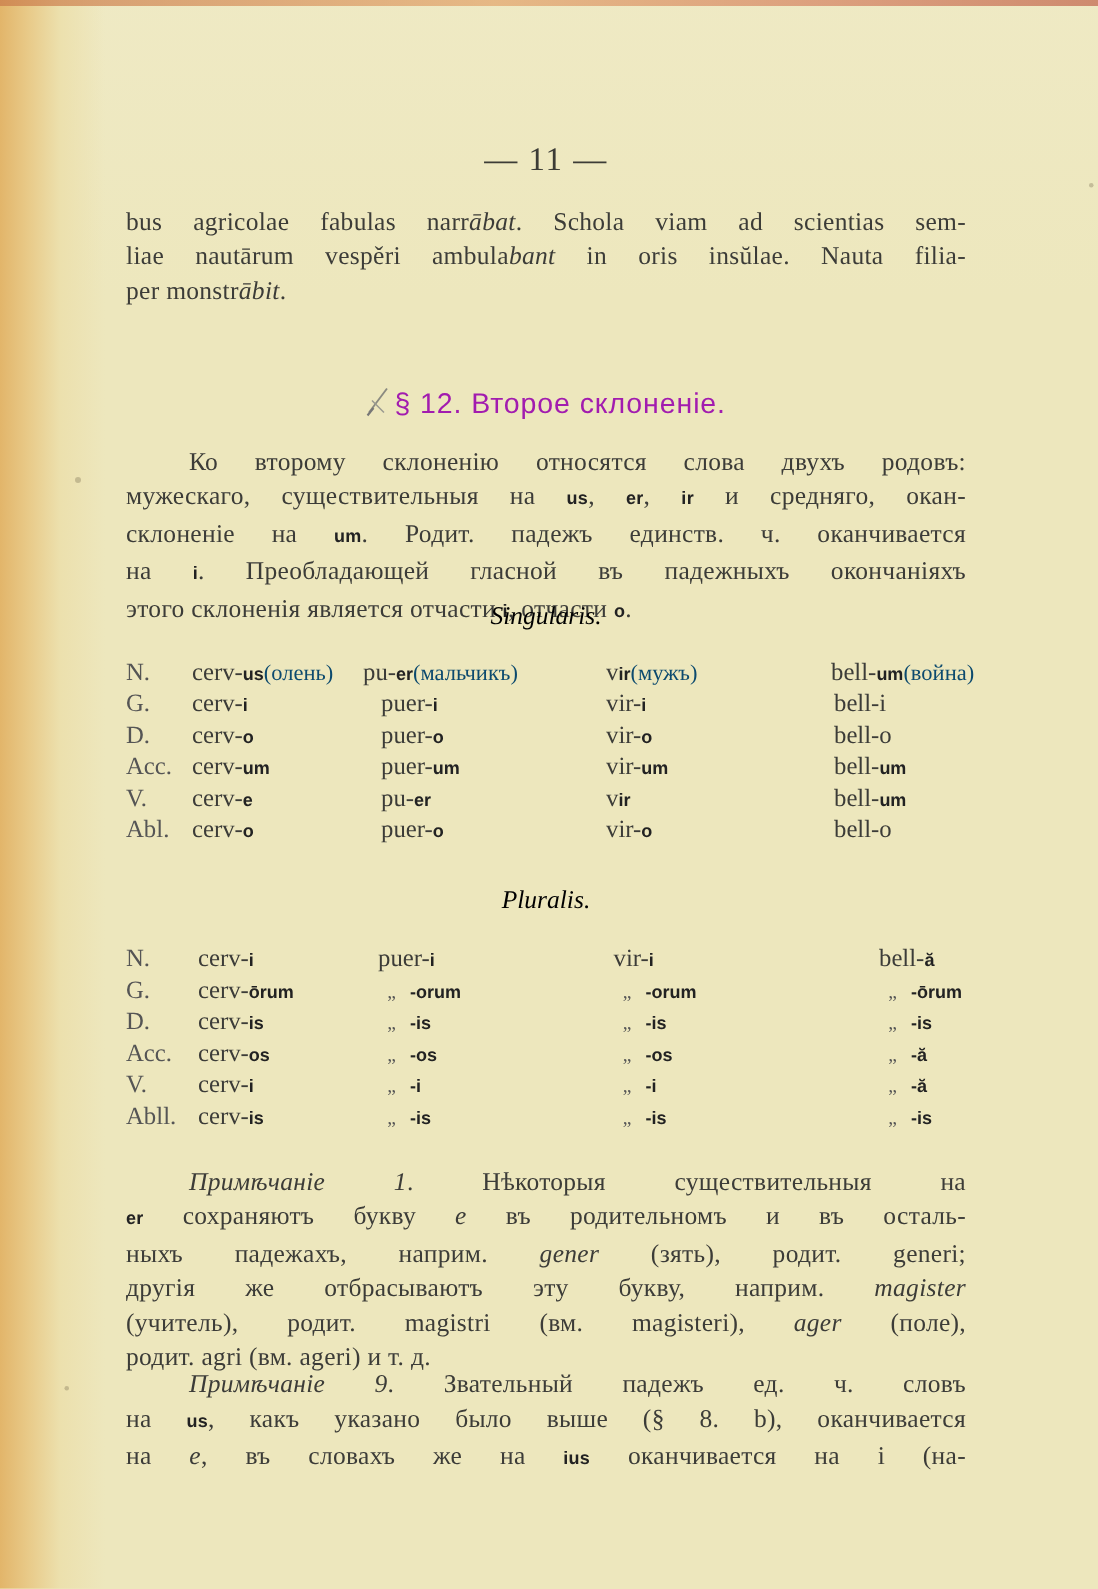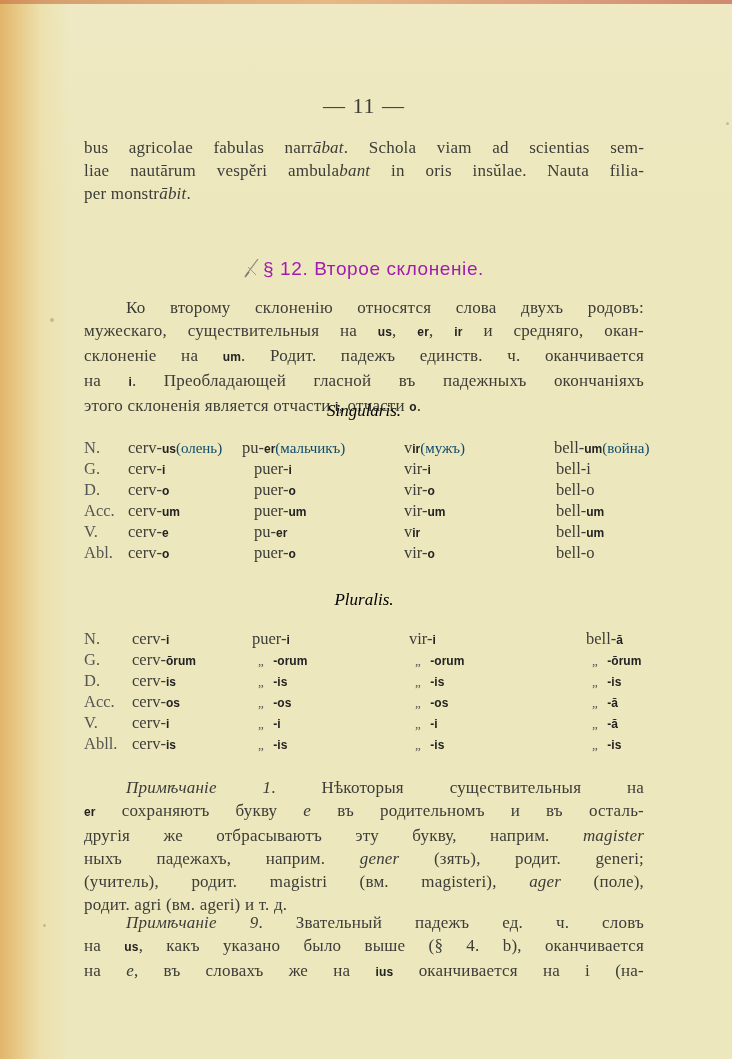--- a/index.html
+++ b/index.html
@@ -184,28 +184,28 @@
       <span class="cell c1"><span>cerv-</span><span class="b">is</span></span>
       <span class="cell c2"><span class="ditto">„</span><span class="b"> -is</span></span>
       <span class="cell c3"><span class="ditto">„</span><span class="b"> -is</span></span>
       <span class="cell c4"><span class="ditto">„</span><span class="b"> -is</span></span>
     </div>
   </div>
 
   <div class="para" style="top:776px;">
     <span class="line indent"><span class="it">Примѣчаніе 1</span><span>. Нѣкоторыя существительныя на</span></span>
     <span class="line"><span class="b">er</span><span> сохраняютъ букву </span><span class="it">e</span><span> въ родительномъ и въ осталь-</span></span>
+    <span class="line"><span>ныхъ падежахъ, наприм. </span><span class="it">gener</span><span> (зять), родит. generi;</span></span>
     <span class="line"><span>другія же отбрасываютъ эту букву, наприм. </span><span class="it">magister</span></span>
-    <span class="line"><span>ныхъ падежахъ, наприм. </span><span class="it">gener</span><span> (зять), родит. generi;</span></span>
     <span class="line"><span>(учитель), родит. magistri (вм. magisteri), </span><span class="it">ager</span><span> (поле),</span></span>
     <span class="line last"><span>родит. agri (вм. ageri) и т. д.</span></span>
   </div>
 
   <div class="para" style="top:911px;">
     <span class="line indent"><span class="it">Примѣчаніе 9</span><span>. Звательный падежъ ед. ч. словъ</span></span>
-    <span class="line"><span>на </span><span class="b">us</span><span>, какъ указано было выше (§ 4. b), оканчивается</span></span>
+    <span class="line"><span>на </span><span class="b">us</span><span>, какъ указано было выше (§ 8. b), оканчивается</span></span>
     <span class="line"><span>на </span><span class="it">e</span><span>, въ словахъ же на </span><span class="b">ius</span><span> оканчивается на i (на-</span></span>
   </div>
 </div>
 
 <div class="smudge" style="left:50px;top:318px;width:4px;height:4px;"></div>
 <div class="smudge" style="left:726px;top:122px;width:3px;height:3px;"></div>
 <div class="smudge" style="left:43px;top:924px;width:3px;height:3px;"></div>
 
 </body></html>

